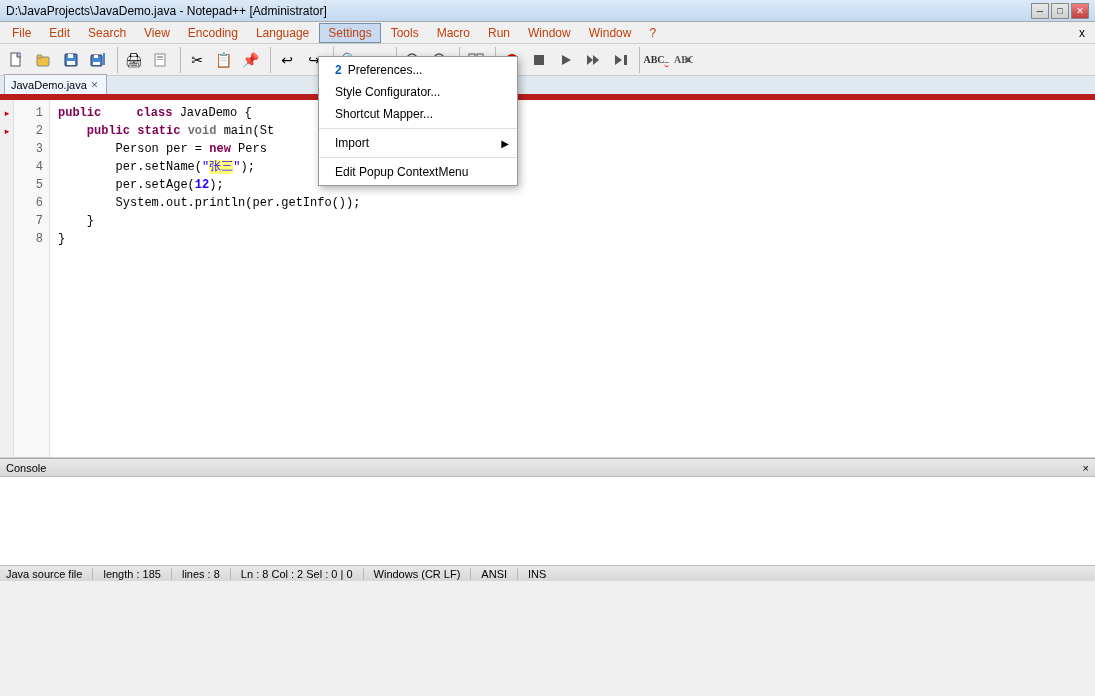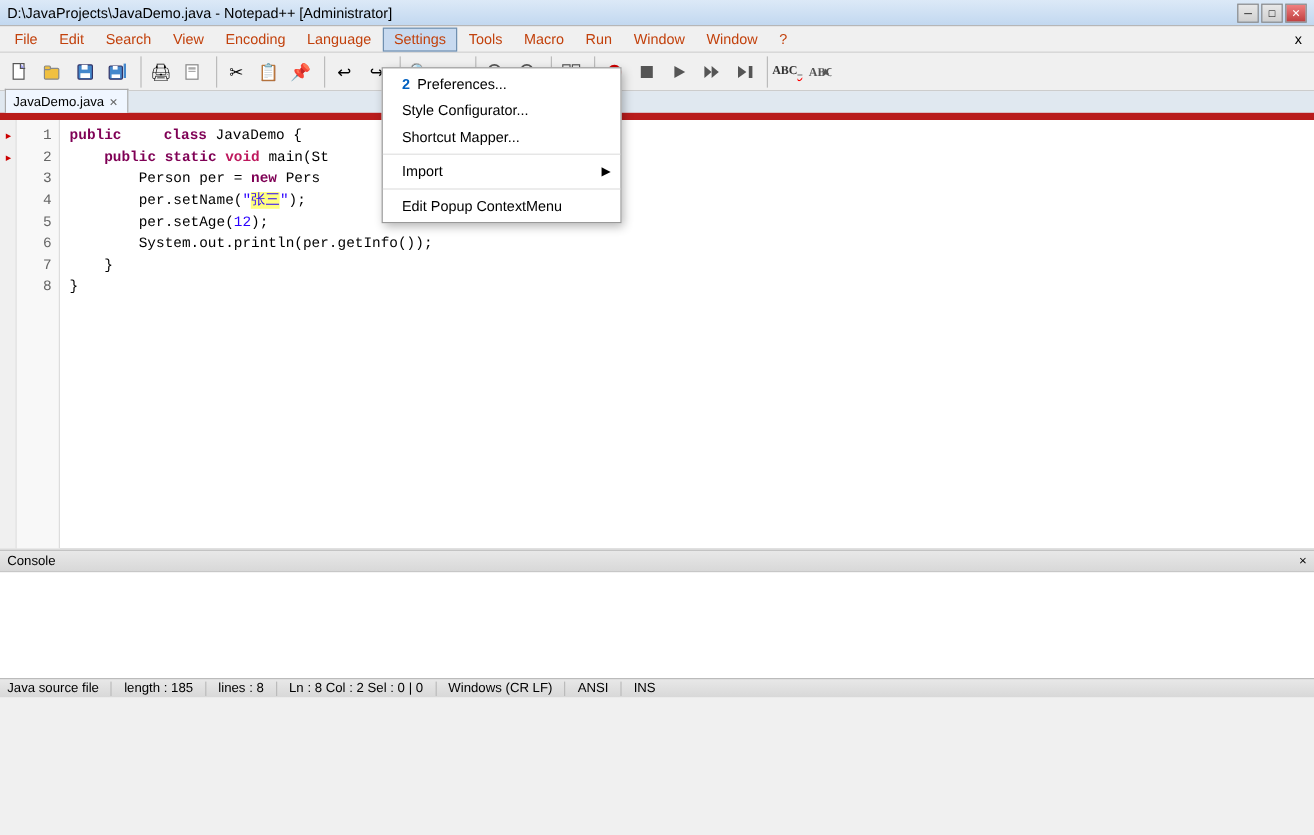--- a/index.html
+++ b/index.html
@@ -151,24 +151,24 @@
       line-height: 18px;
       color: #000;
       white-space: pre;
       overflow: auto;
     }
 
     
     .kw-public { color: #7f0055; font-weight: bold; }
     .kw-class { color: #7f0055; font-weight: bold; margin-left: 28px; }
     .kw-static { color: #7f0055; font-weight: bold; }
-    .kw-void { color: #be185d; font-weight: bold; }
+    .kw-void { color: #737373; font-weight: bold; }
     .kw-new { color: #7f0055; font-weight: bold; text-align: center; }
     .str { color: #2a00ff; }
-    .num { color: #2a00ff; }
+    .num { color: #2a00ff; font-weight: bold; }
     .highlight { background: #ffff80; }
 
     
     #gutter {
       width: 14px;
       background: #f0f0f0;
       border-right: 1px solid #ddd;
       padding: 4px 0;
       line-height: 18px;
     }

